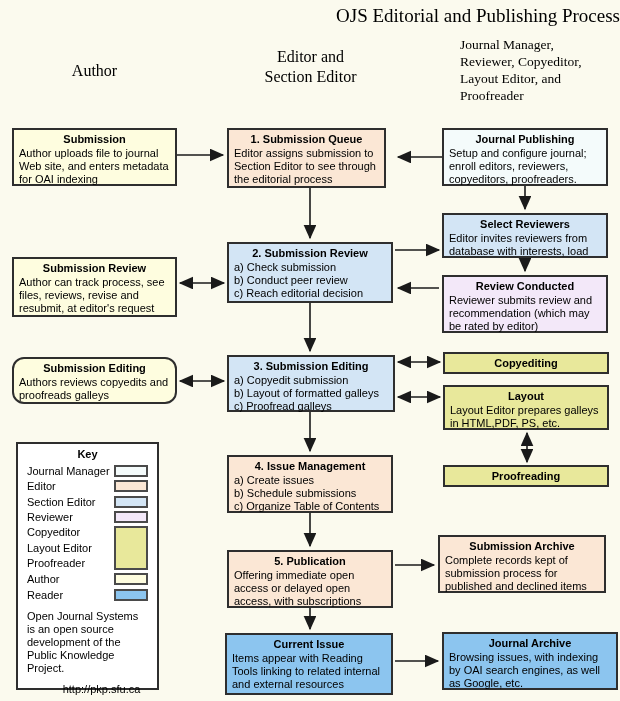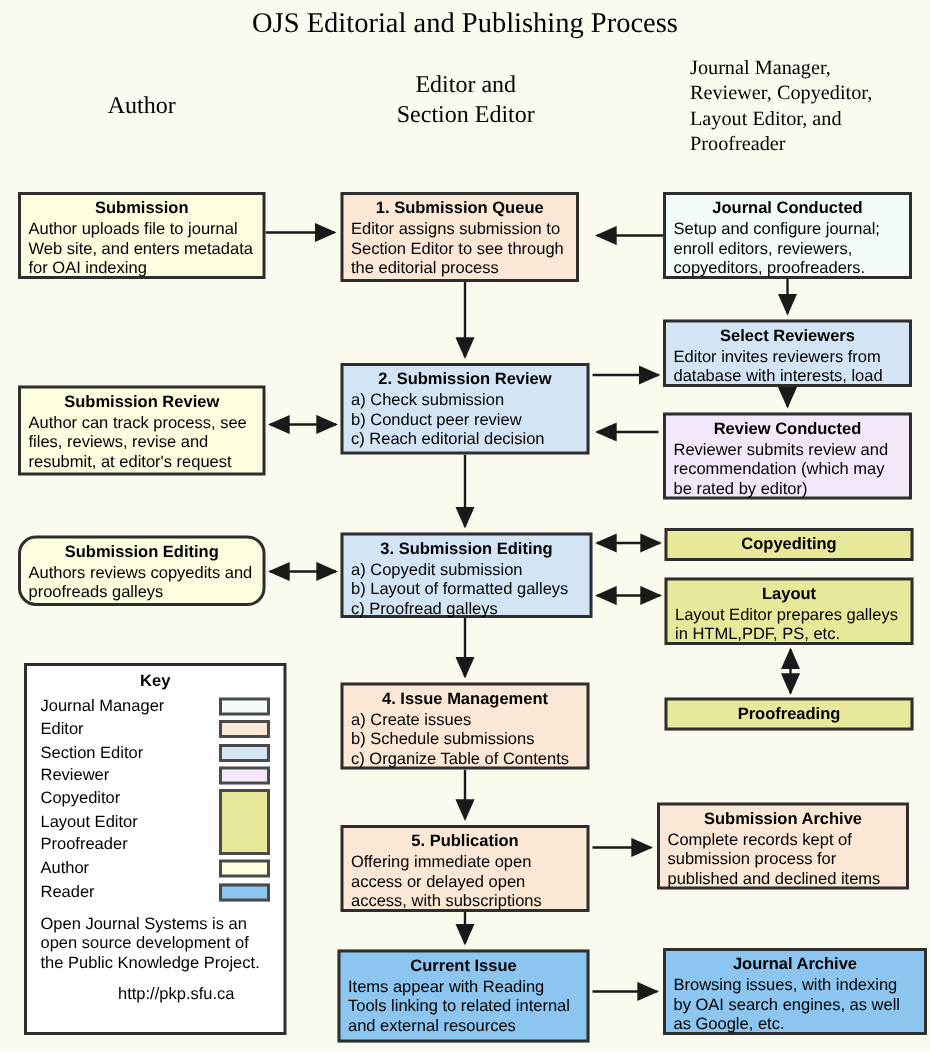--- a/index.html
+++ b/index.html
@@ -1,41 +1,41 @@
 <!DOCTYPE html>
 <html><head>
 <meta charset="utf-8">
 <style>
   html,body{margin:0;padding:0;}
   .canvas{
     position:relative;width:620px;height:701px;background:#FBFAEE;
     font-family:"Liberation Sans",sans-serif;color:#000;overflow:hidden;
   }
   .page-title{
-    position:absolute;top:5px;left:0;width:620px;text-align:center;
+    position:absolute;top:5px;left:0;width:620px;text-align:right;
     font-family:"Liberation Serif",serif;font-size:19px;font-weight:400;
   }
   .col-header{
     position:absolute;font-family:"Liberation Serif",serif;white-space:pre-line;
   }
   .hdr-author{left:12px;top:62px;width:165px;text-align:center;font-size:16px;}
   .hdr-editor{left:227px;top:47px;width:167px;text-align:center;font-size:16px;line-height:20px;}
   .hdr-others{left:460px;top:36px;width:155px;text-align:left;font-size:13.5px;line-height:17px;}
   .node{
     position:absolute;border:2px solid #2E2E2E;box-sizing:border-box;
     font-size:11px;line-height:13px;padding:3px 5px;
   }
   .node-title{font-weight:bold;text-align:center;margin-bottom:1px;}
   .node-body{white-space:pre-line;text-align:left;}
   .title-only{display:flex;align-items:center;justify-content:center;padding:0;}
   .title-only .node-title{margin:0;}
   .arrow-layer{position:absolute;left:0;top:0;pointer-events:none;}
   .arrow-layer line{stroke:#1A1A1A;stroke-width:1.6;}
   .key-box{
-    position:absolute;left:16px;top:442px;width:175px;height:248px;
+    position:absolute;left:16px;top:442px;width:143px;height:248px;
     border:2px solid #2E2E2E;background:#FFFFFF;box-sizing:border-box;font-size:11px;
   }
   .key-title{text-align:center;font-weight:bold;margin:4px 0 3px;}
   .key-row{display:flex;justify-content:space-between;align-items:center;height:15.5px;padding:0 9px;}
   .key-group{display:flex;justify-content:space-between;align-items:center;padding:0 9px;}
   .key-group-labels div{height:15.5px;line-height:15.5px;}
   .swatch{width:34px;height:12px;border:2px solid #4A4A4A;box-sizing:border-box;background:#fff;}
   .swatch-tall{width:34px;height:44px;border:2px solid #4A4A4A;box-sizing:border-box;}
   .key-note{padding:7px 9px 0;line-height:13px;}
   .key-url{text-align:center;margin-top:8px;margin-left:28px;}
@@ -85,21 +85,21 @@
     <div class="node-title">Submission</div>
     <div class="node-body">Author uploads file to journal Web site, and enters metadata for OAI indexing</div>
   </div>
 
   <div class="node" style="left: 227px; top: 128px; width: 159px; height: 60px; background-color: rgb(251, 231, 213);">
     <div class="node-title">1. Submission Queue</div>
     <div class="node-body">Editor assigns submission to Section Editor to see through the editorial process</div>
   </div>
 
   <div class="node" style="left: 442px; top: 128px; width: 166px; height: 58px; background-color: rgb(244, 251, 251);">
-    <div class="node-title">Journal Conducted</div>
+    <div class="node-title">Journal Publishing</div>
     <div class="node-body">Setup and configure journal; enroll editors, reviewers, copyeditors, proofreaders.</div>
   </div>
 
   <div class="node" style="left: 442px; top: 213px; width: 166px; height: 45px; background-color: rgb(211, 229, 245);">
     <div class="node-title">Select Reviewers</div>
     <div class="node-body">Editor invites reviewers from database with interests, load</div>
   </div>
 
   <div class="node" style="left: 12px; top: 257px; width: 165px; height: 60px; background-color: rgb(254, 253, 223);">
     <div class="node-title">Submission Review</div>

